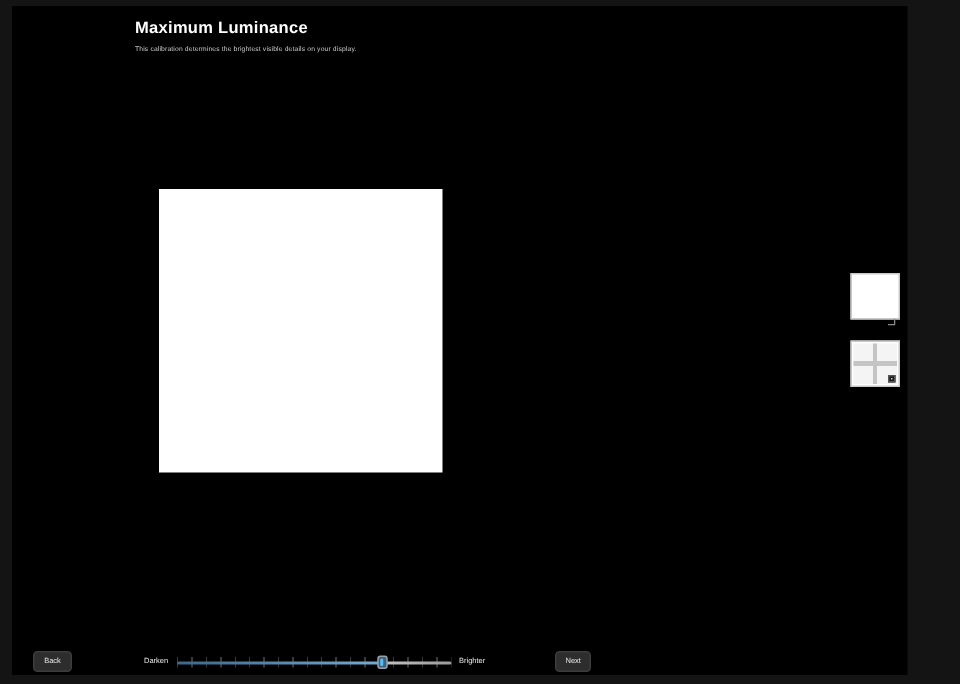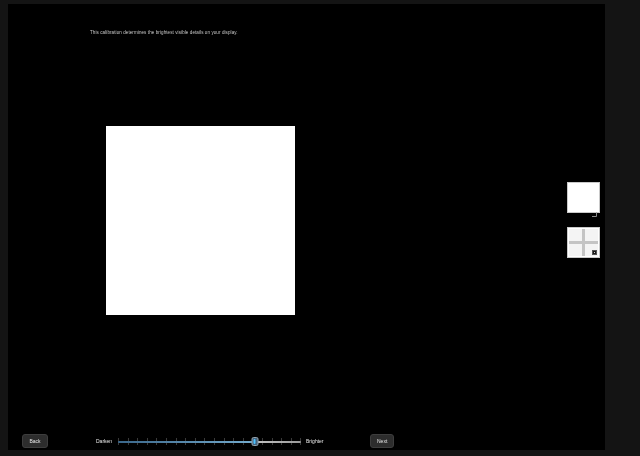--- a/index.html
+++ b/index.html
@@ -91,20 +91,21 @@
     content:"";position:absolute;left:50%;top:1px;bottom:1px;width:2px;
     transform:translateX(-50%);background:#4cc2ff;border-radius:1px;
   }
 </style>
 </head>
 <body>
 
 <div class="canvas">
   <div class="app-window">
 
+    <div class="page-title">Maximum Luminance</div>
     <div class="page-subtitle">This calibration determines the brightest visible details on your display.</div>
 
     <div class="test-square"></div>
 
     <button class="pattern-thumb first">
       <span class="corner-glyph">
         <svg width="6" height="5" viewBox="0 0 6 5">
             <path d="M1 4.5 L5.5 4.5 L5.5 0.5" stroke="#8a8a8a" stroke-width="1" fill="none"></path>
           </svg>
       </span>

